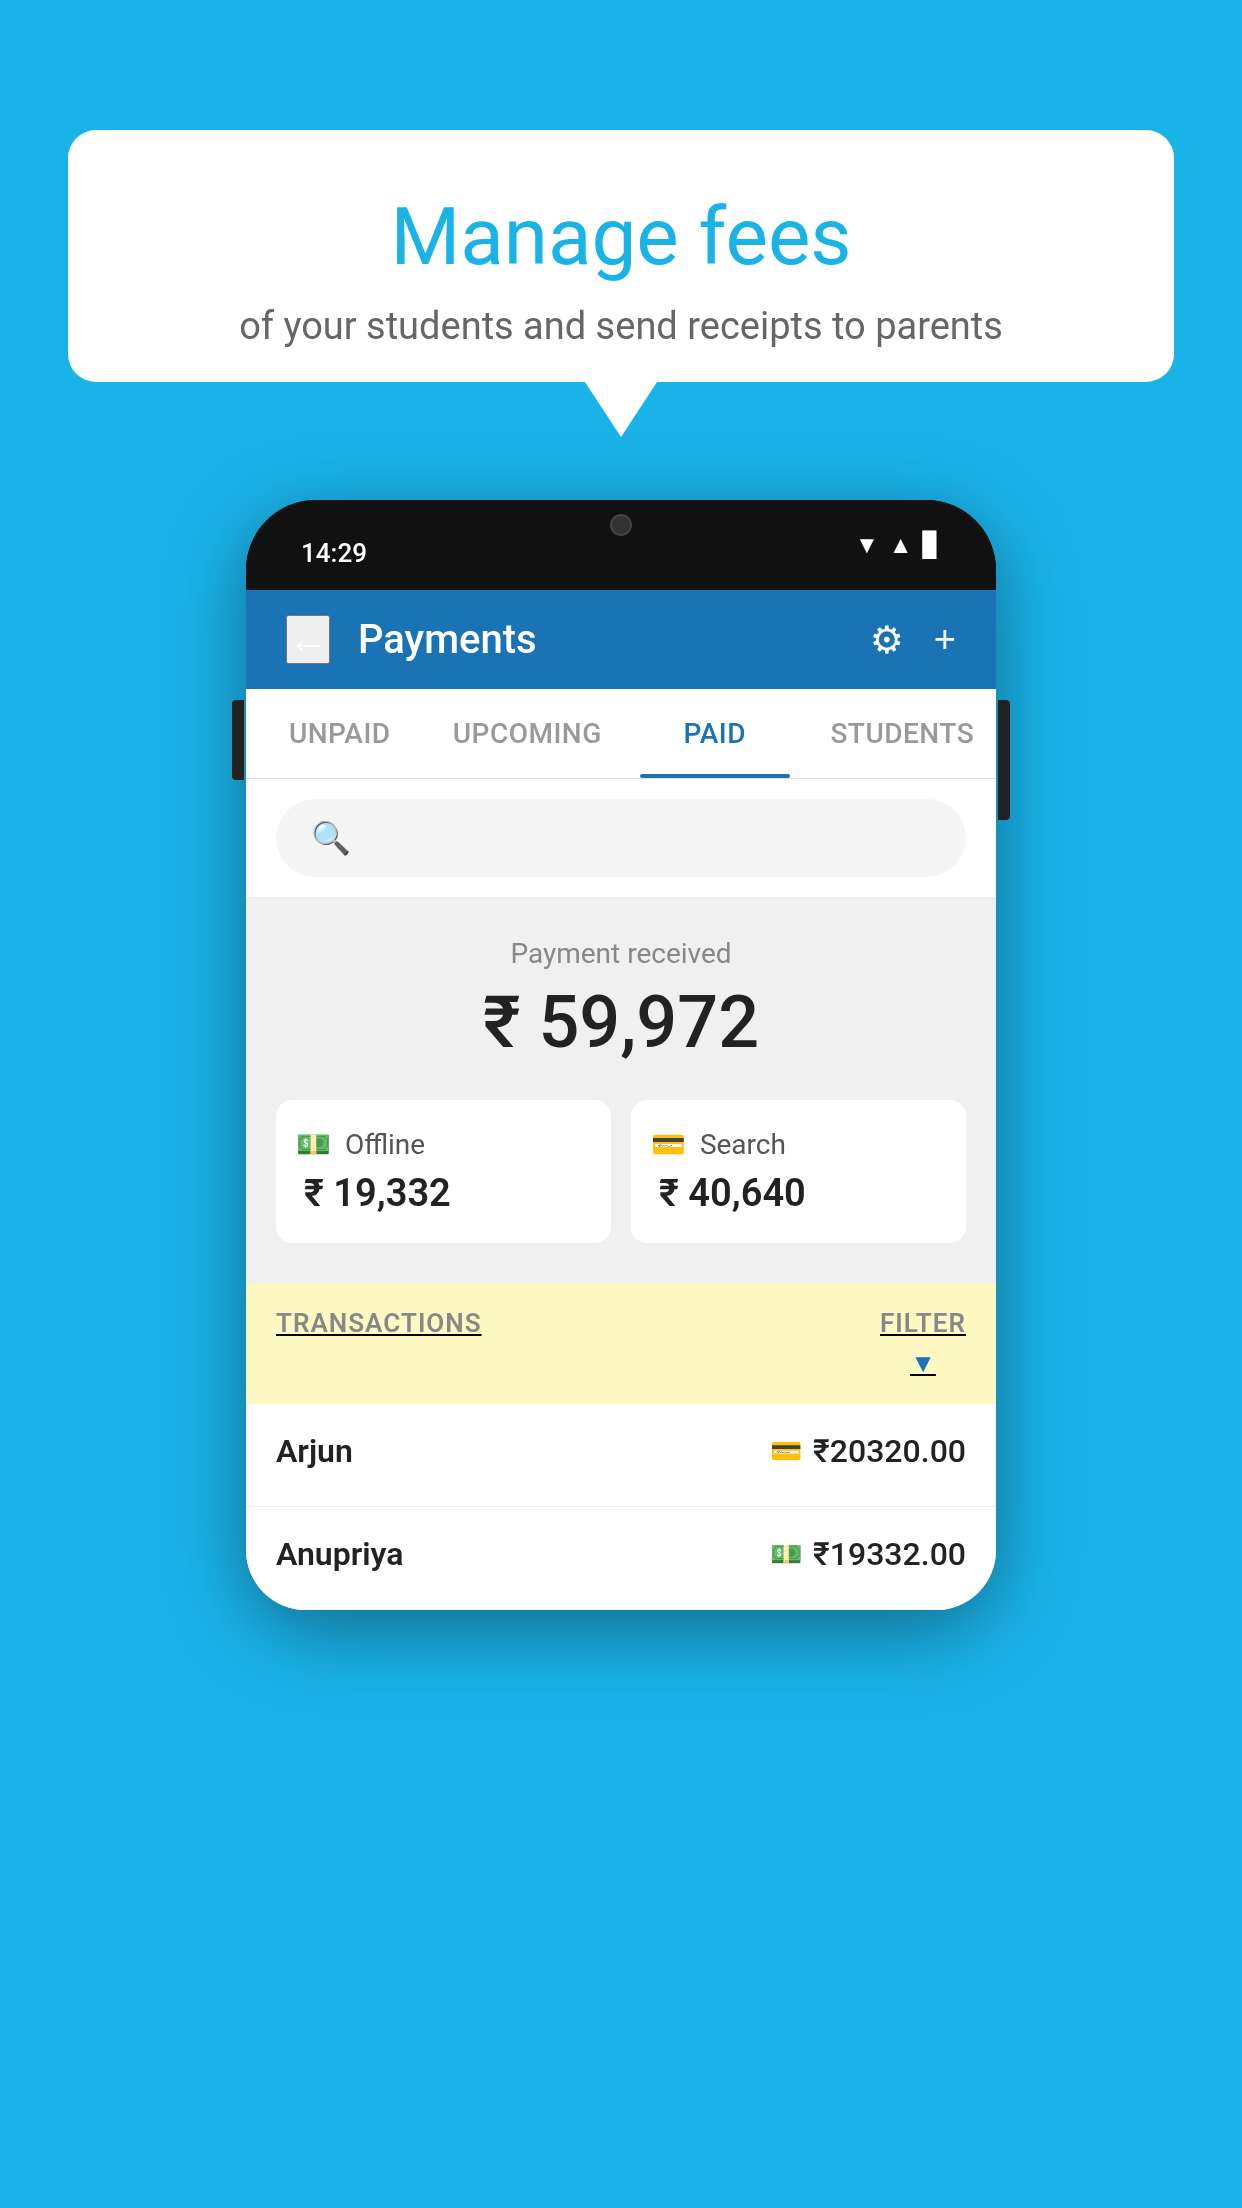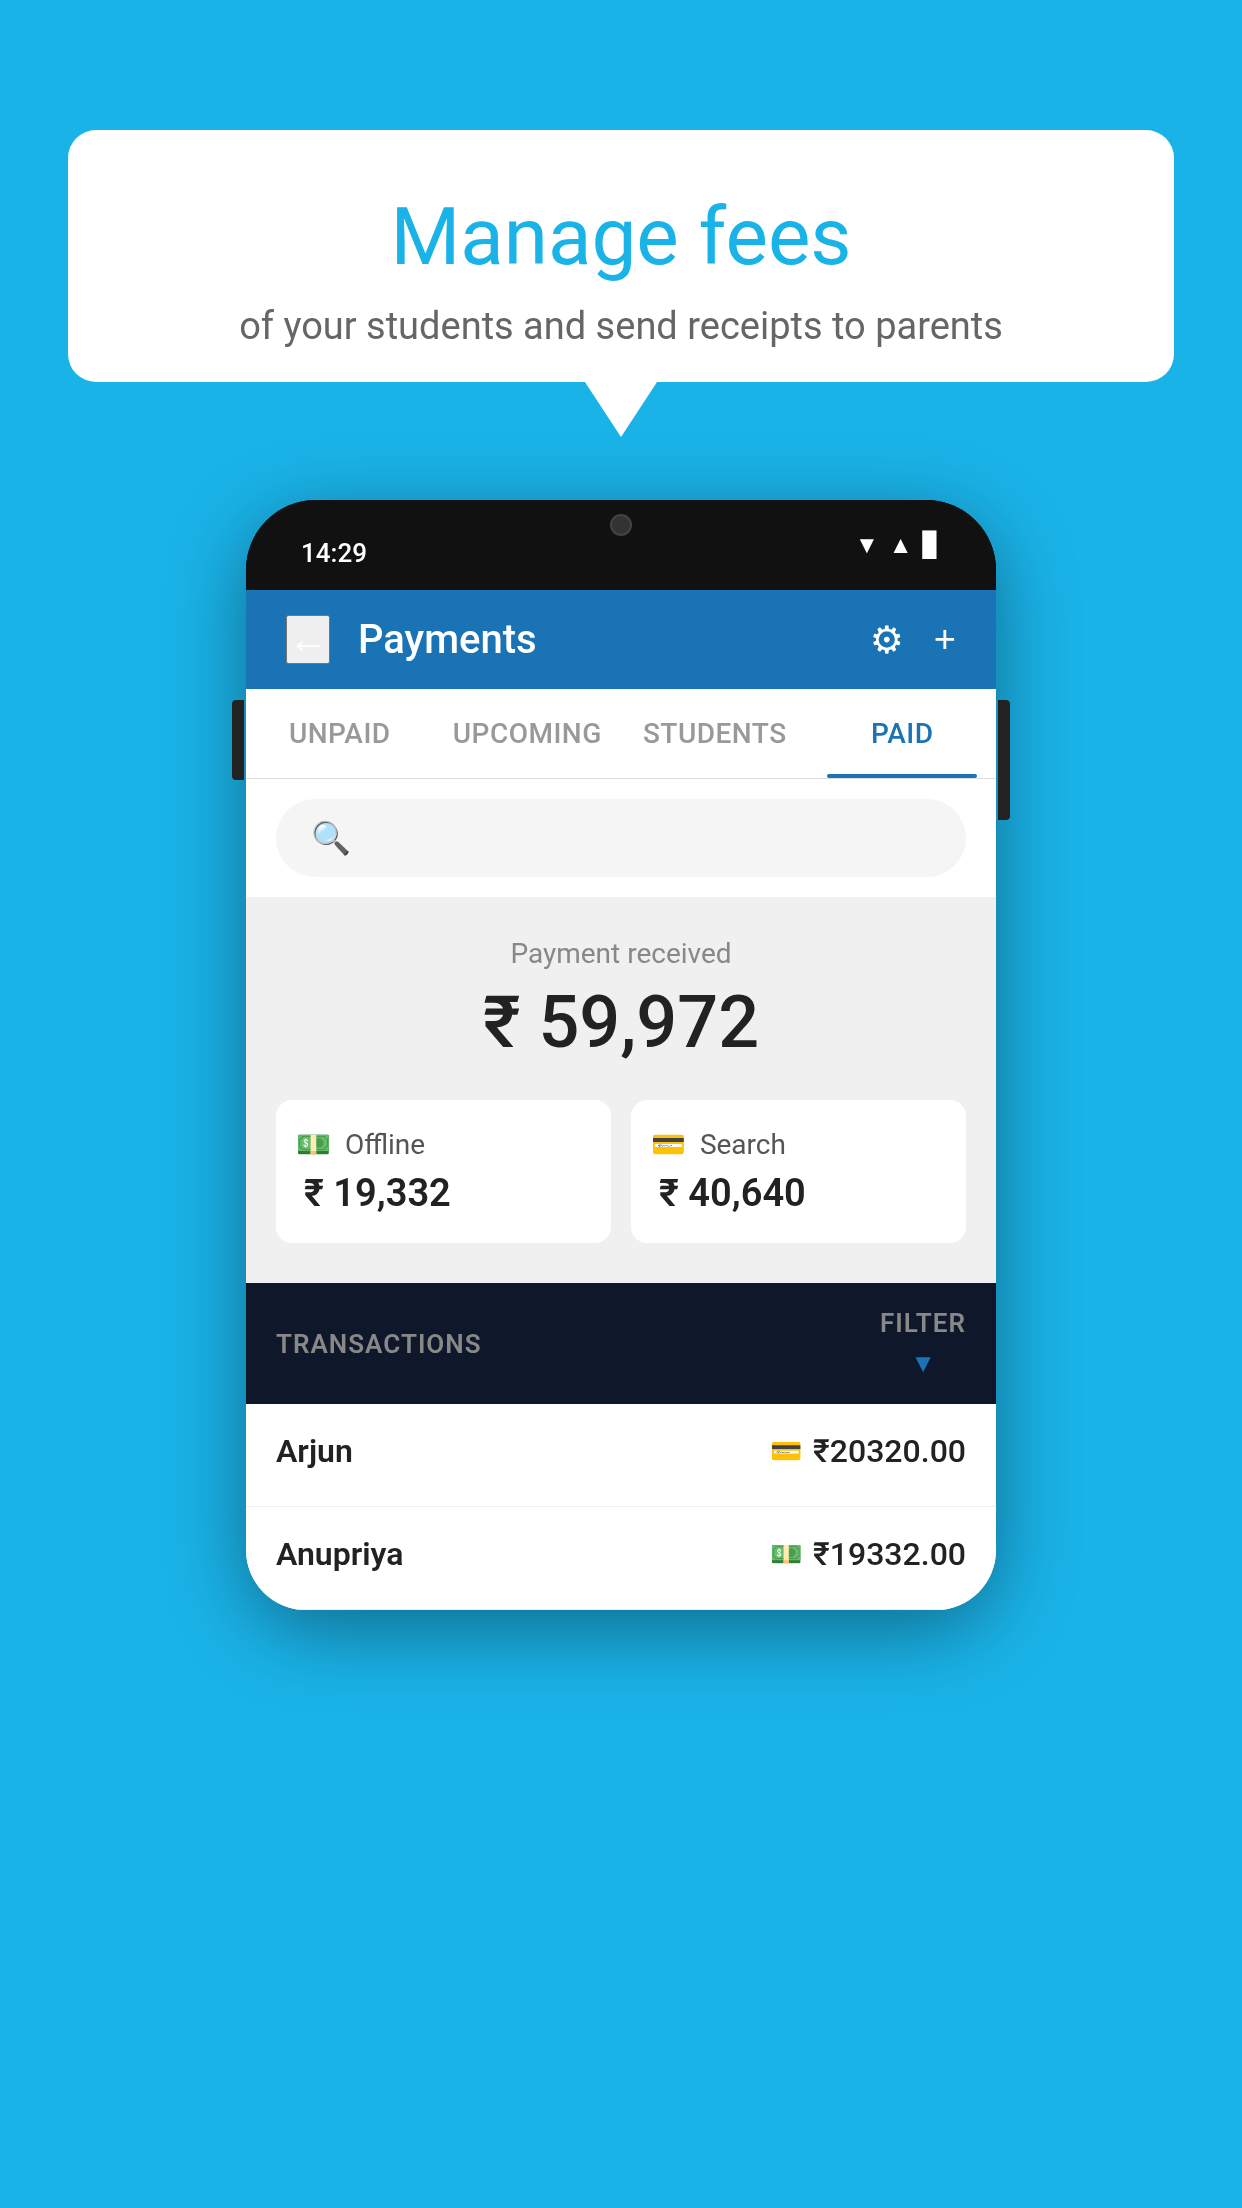--- a/index.html
+++ b/index.html
@@ -284,23 +284,24 @@
       font-size: 38px;
       font-weight: 600;
       color: #222;
       padding-left: 8px;
     }
 
     
     .transactions-header {
       display: flex;
       justify-content: space-between;
-      align-items: center;
+      align-items: flex-start;
       padding: 25px 30px;
-      background: #0f172a;
+      background: #fef9c3;
+      text-decoration: underline;
     }
 
     .transactions-label {
       font-size: 26px;
       font-weight: 600;
       color: #888;
       letter-spacing: 1px;
     }
 
     .filter-area {
@@ -436,25 +437,25 @@
       </div>
     </div>
 
     <div class="tabs-container">
       <div class="tab">
         <span>UNPAID</span>
       </div>
       <div class="tab">
         <span>UPCOMING</span>
       </div>
+      <div class="tab active">
+        <span>PAID</span>
+      </div>
       <div class="tab">
         <span>STUDENTS</span>
-      </div>
-      <div class="tab active">
-        <span>PAID</span>
       </div>
     </div>
 
     <div class="search-container">
       <div class="search-bar">
         <span class="search-icon-unicode">🔍</span>
       </div>
     </div>
 
     <div class="payment-summary">

